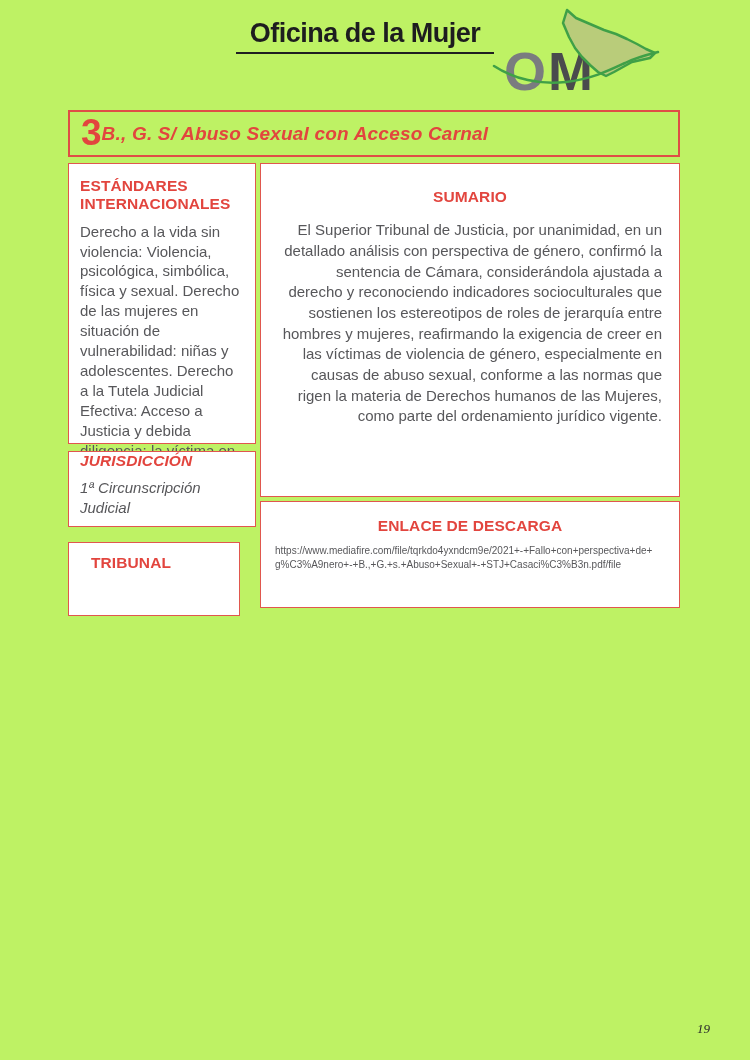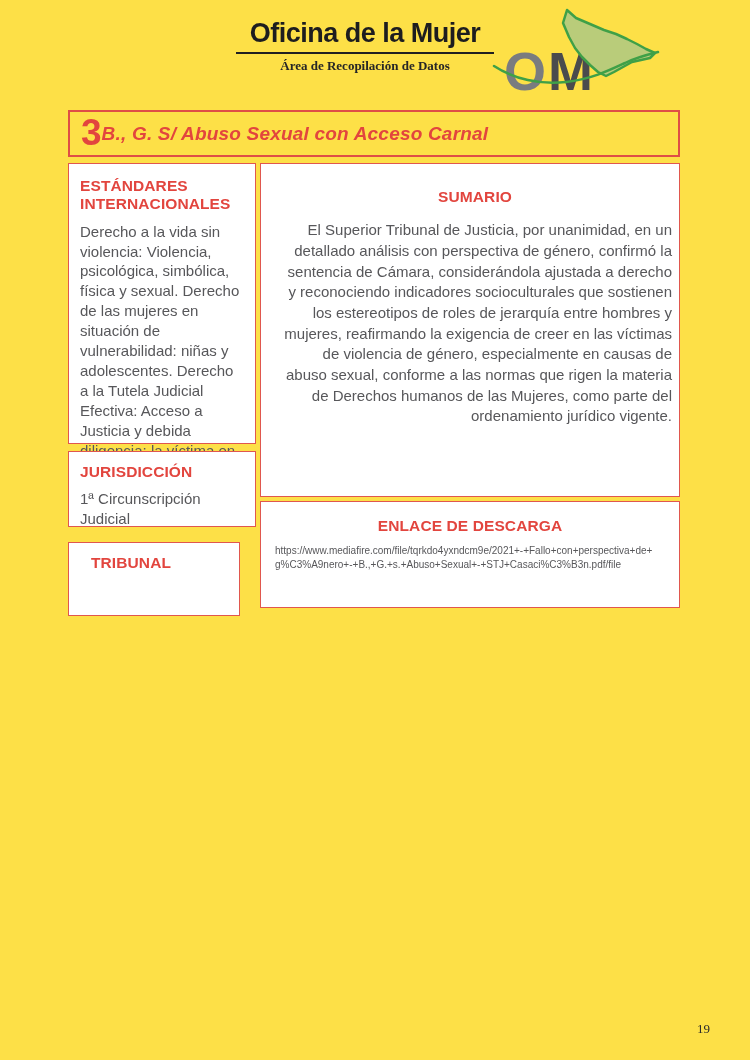--- a/index.html
+++ b/index.html
@@ -2,21 +2,21 @@
 <html><head>
 <meta charset="utf-8">
 <style>
   * { box-sizing: border-box; margin: 0; padding: 0; }
   html,body { background:#e9e9e9; }
   body { font-family: "Liberation Sans", sans-serif; }
   .page {
     position: relative;
     width: 750px;
     height: 1060px;
-    background: #fde047;
+    background: #bef264;
     margin: 0 auto;
     overflow: hidden;
   }
 
   
   .header-center {
     position: absolute;
     left: 187px; top: 18px;
     width: 356px;
     text-align: center;
@@ -83,23 +83,23 @@
     line-height: 1.18;
     letter-spacing: 0.1px;
   }
   .rbody {
     color: #57575A;
     font-size: 15px;
     line-height: 1.33;
     margin-top: 8px;
   }
   .box-estandares   { left: 68px;  top: 163px; width: 188px; height: 281px; padding: 13px 11px; }
-  .box-jurisdiccion { left: 68px;  top: 451px; width: 188px; height: 76px;  padding: 11px 11px; }
+  .box-jurisdiccion { left: 68px;  top: 451px; width: 188px; height: 76px;  padding: 0 11px; font-style: italic; }
   .box-tribunal     { left: 68px;  top: 542px; width: 172px; height: 74px;  padding: 11px 22px; }
-  .box-sumario      { left: 260px; top: 163px; width: 420px; height: 334px; padding: 24px 7px 0 17px; }
+  .box-sumario      { left: 260px; top: 163px; width: 420px; height: 334px; padding: 24px 17px 0 17px; }
   .box-enlace       { left: 260px; top: 501px; width: 420px; height: 107px; padding: 15px 14px 0 14px; }
   .centered { text-align: center; }
   .sumario-text {
     color: #57575A;
     font-size: 15px;
     line-height: 1.38;
     margin-top: 14px;
     text-align: right;
   }
   .url-text {
@@ -111,33 +111,33 @@
     word-break: break-all;
     text-align: left;
     text-decoration: none;
   }
 
   
   .page-number {
     position: absolute;
     right: 40px; top: 1021px;
     font-family: "Liberation Serif", serif;
+    font-style: italic;
     font-size: 13px;
     color: #2b2b2b;
   }
 </style>
 </head>
 <body>
 
 <div class="page">
 
   <div class="header-center">
     <div class="org-title">Oficina de la Mujer</div>
     <div class="header-rule"></div>
-    <div class="org-subtitle">Área de Recopilación de Datos</div>
   </div>
 
   <div class="logo">
     <svg width="168" height="96" viewBox="0 0 168 96">
       <text x="12" y="84" font-family="Liberation Sans, sans-serif" font-size="54" font-weight="bold" fill="#7A7C7F">O</text>
       <text x="56" y="84" font-family="Liberation Sans, sans-serif" font-size="54" font-weight="bold" fill="#4A4B4D">M</text>
       <polygon points="75,4 84,12 98,18 112,24 124,28 135,33 145,38 154,43 163,47 158,52 149,54 140,56 131,61 122,66 114,70 106,66 98,59 90,51 83,42 77,31 71,17" fill="#B9CC7A" stroke="#3FA047" stroke-width="2.5" stroke-linejoin="round"></polygon>
       <path d="M 2,60 C 22,73 48,79 74,76 C 100,73 118,64 133,57 C 143,52 154,49 166,46" fill="none" stroke="#3FA047" stroke-width="2.5" stroke-linecap="round"></path>
     </svg>
   </div>

